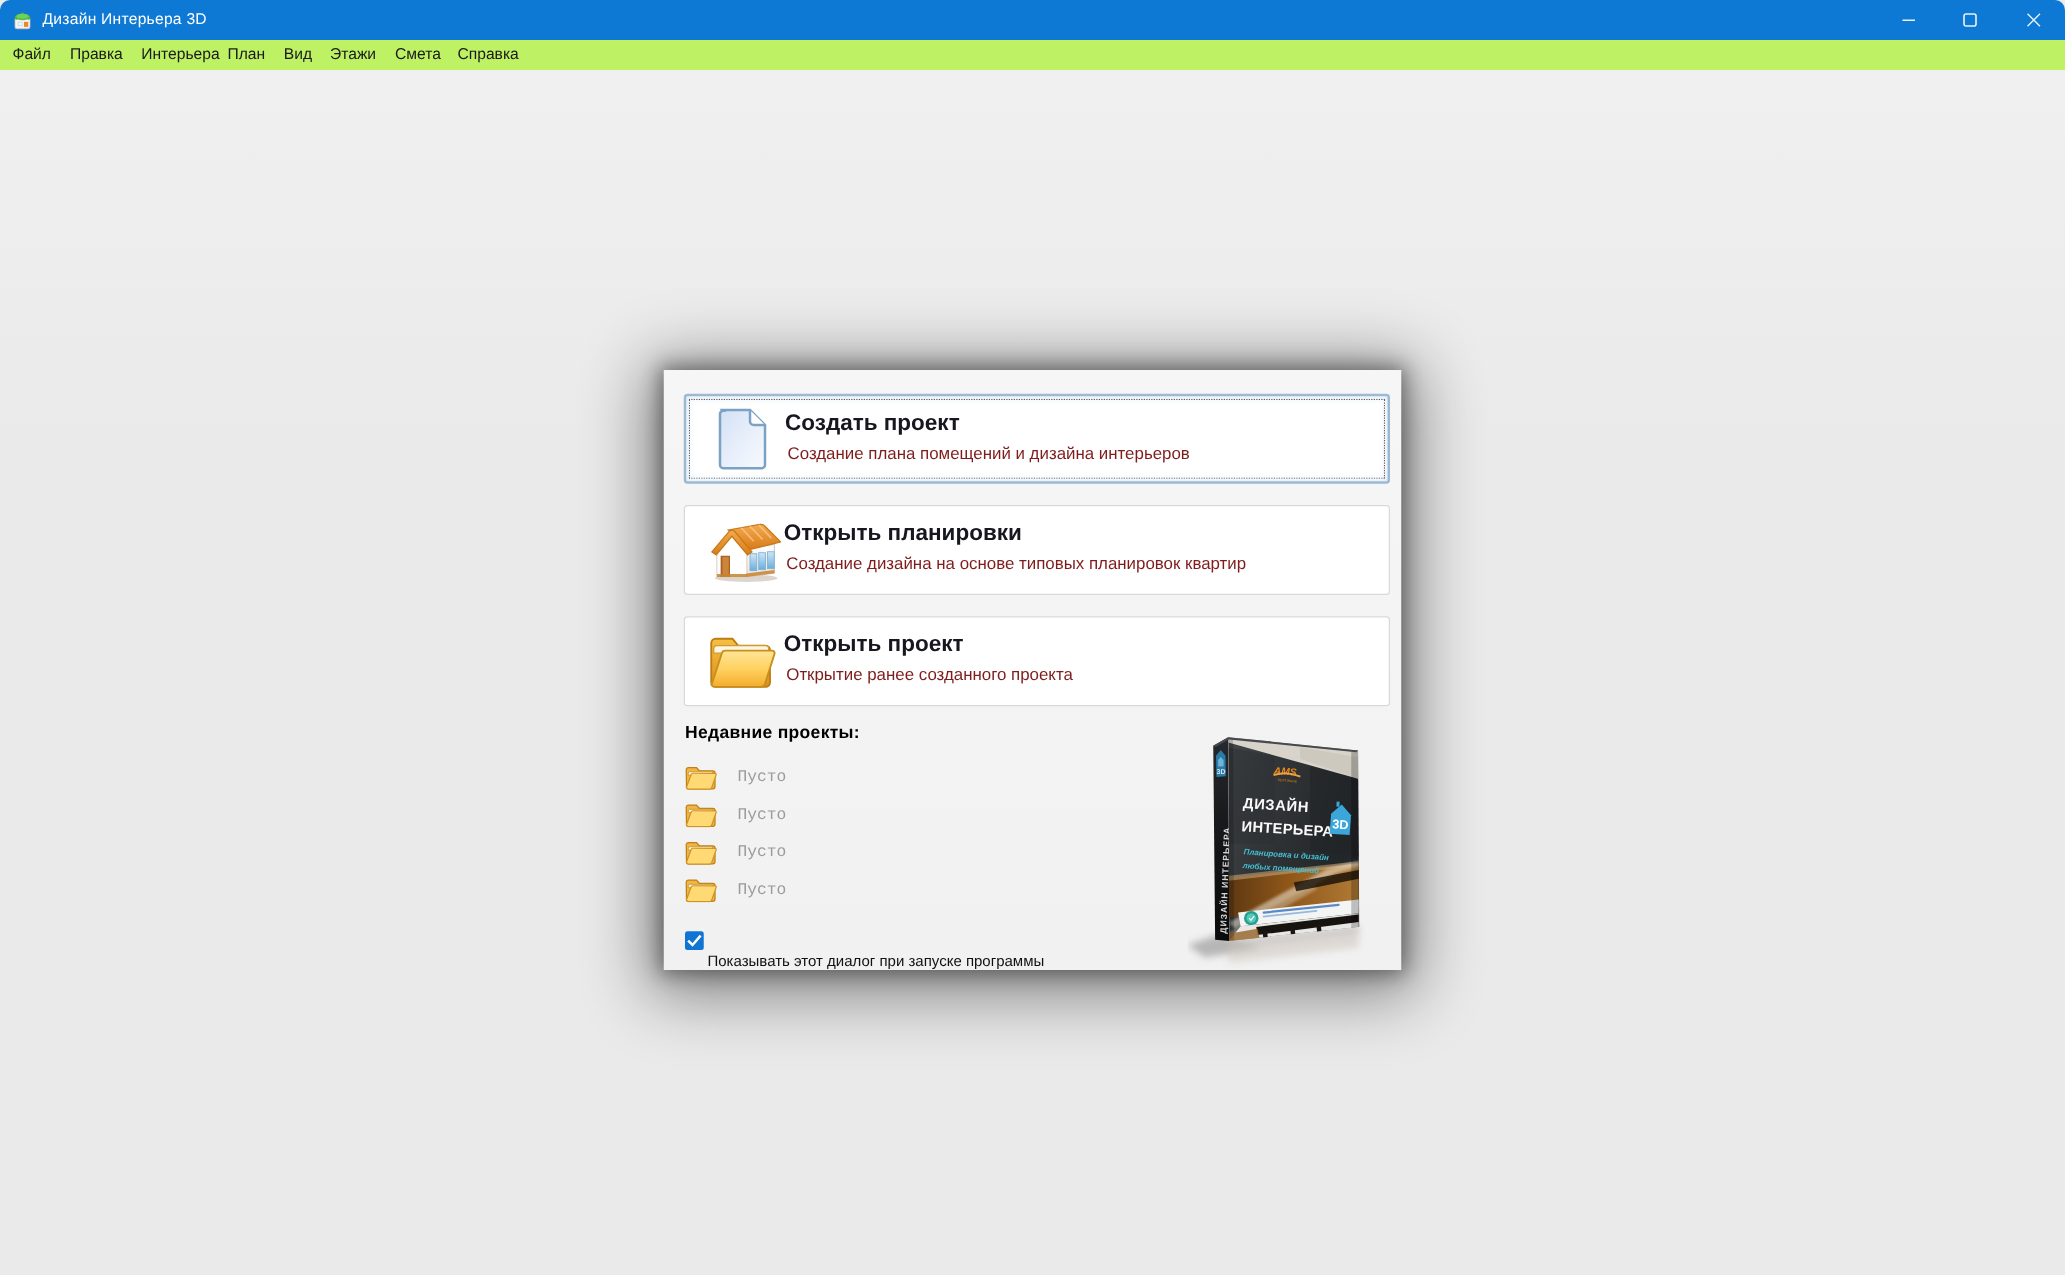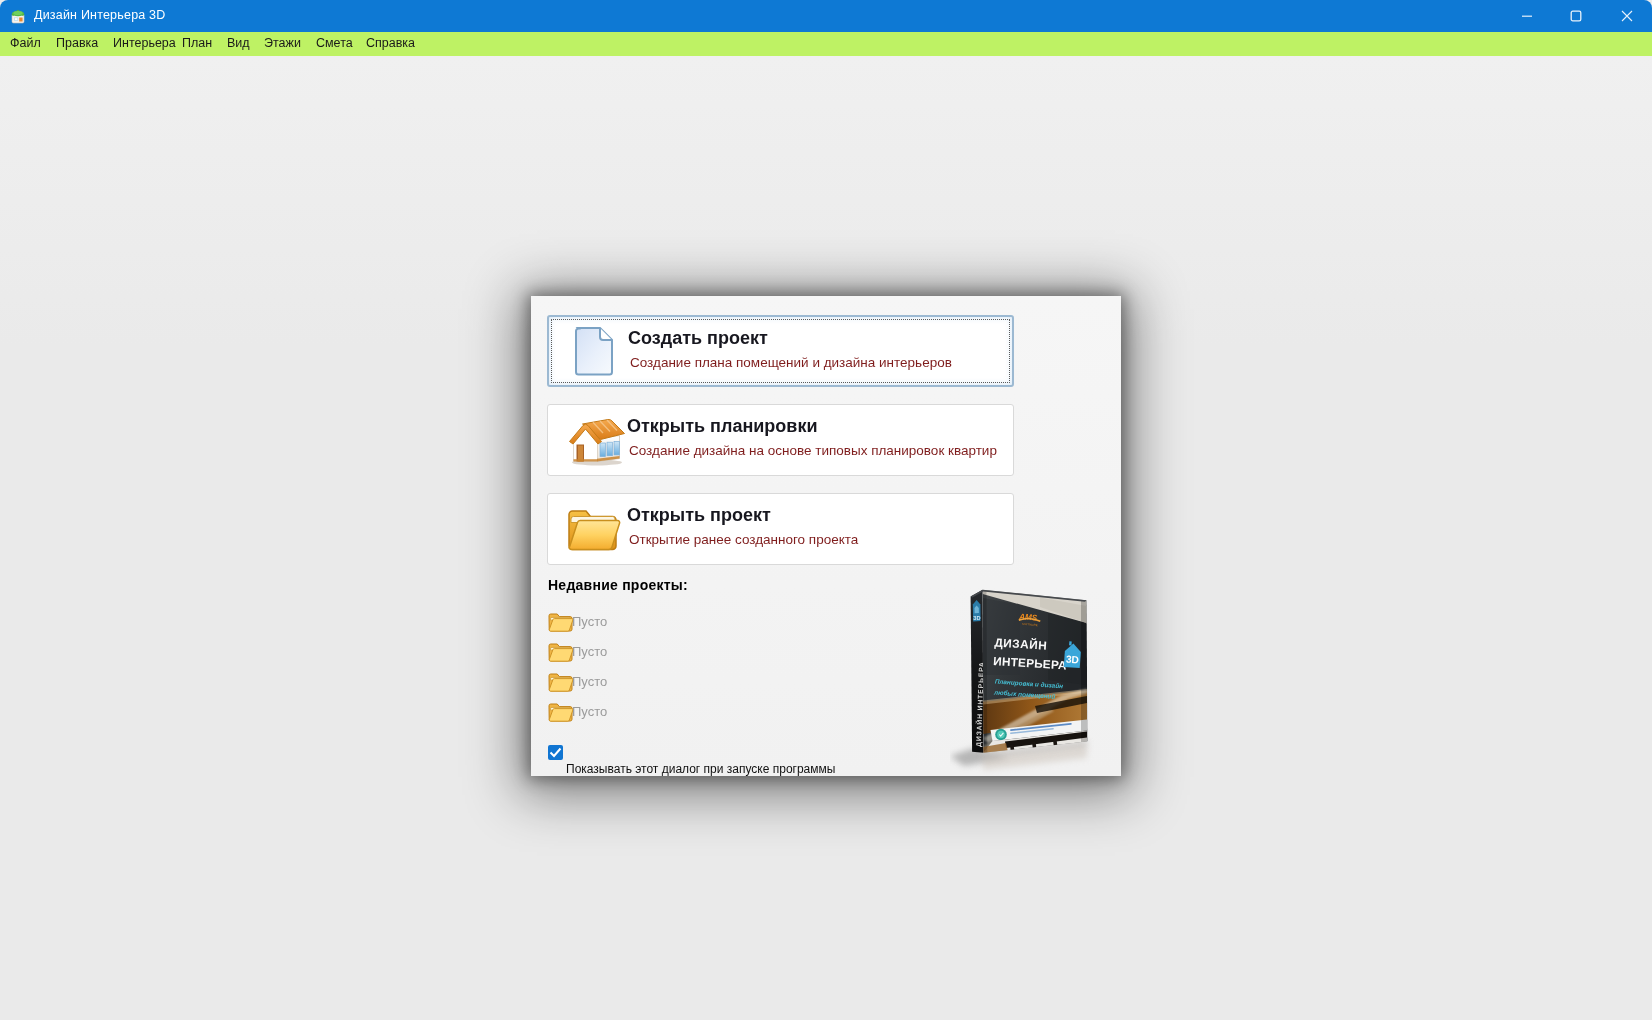--- a/index.html
+++ b/index.html
@@ -23,35 +23,35 @@
 
 
 .workspace { position:absolute; left:0; top:56px; width:1652px; height:964px;
   background:linear-gradient(#f0f0f0, #eaeaea 30%, #eaeaea); }
 
 
 .dialog { position:absolute; left:531px; top:296px; width:590px; height:480px;
   background:linear-gradient(#f6f6f6, #f1f1f1);
   box-shadow:0 0 15px 3px rgba(0,0,0,0.40), 0 7px 50px 12px rgba(0,0,0,0.45); }
 
-.bigbtn { position:absolute; left:16px; width:467px; height:72px; background:#ffffff;
+.bigbtn { position:absolute; left:16px; width:565px; height:72px; background:#ffffff;
   border:1px solid #d9d9d9; border-radius:3px;text-decoration:underline; }
 #bb1 { top:19px; border:2px solid #9cb9d2; box-shadow:inset 0 0 7px rgba(160,200,235,0.45); }
 #bb1 .focusdots { position:absolute; left:2px; top:2px; right:2px; bottom:2px;
   border:1px dotted #5a5a5a; border-radius:1px; }
 #bb2 { top:108px; }
 #bb3 { top:197px;text-align:right; }
 .bicon { position:absolute; left:24px; top:50%; transform:translateY(-50%); }
 .btitle { position:absolute; left:79px; top:11px; font-size:18px; font-weight:bold; color:#17171f; letter-spacing:0px; }
 .bsub  { position:absolute; left:81px; top:38px; font-size:13.5px; color:#7f1d1d; }
 
 .recentlabel { position:absolute; left:17px; top:281px; letter-spacing:0.25px; font-size:14px; font-weight:bold; color:#000000; }
 .recrow { position:absolute; left:17px; width:300px; height:22px; }
 .recrow svg { position:absolute; left:0; top:0; }
-.recrow span { position:absolute; left:24px; top:2px; font-size:13px; color:#9b9b9b; }
+.recrow span { position:absolute; left:42px; top:2px; font-size:13px; color:#9b9b9b;font-family:Liberation Mono, monospace; }
 #rr1 { top:316px; } #rr2 { top:346px; } #rr3 { top:376px; } #rr4 { top:406px; }
 
 .chkrow { position:absolute; left:17px; top:449px; height:16px; }
 .chk { position:absolute; left:0; top:0; width:15px; height:15px; background:#1075d2; border-radius:2px; }
 .chk svg { position:absolute; left:1px; top:2px; }
 .chkrow span { position:absolute; left:18px; top:1px; font-size:12px; color:#111111; white-space:nowrap;margin-top:16px; }
 
 
 .boxshot { position:absolute; left:419px; top:284px; width:150px; height:196px; }
 </style>

